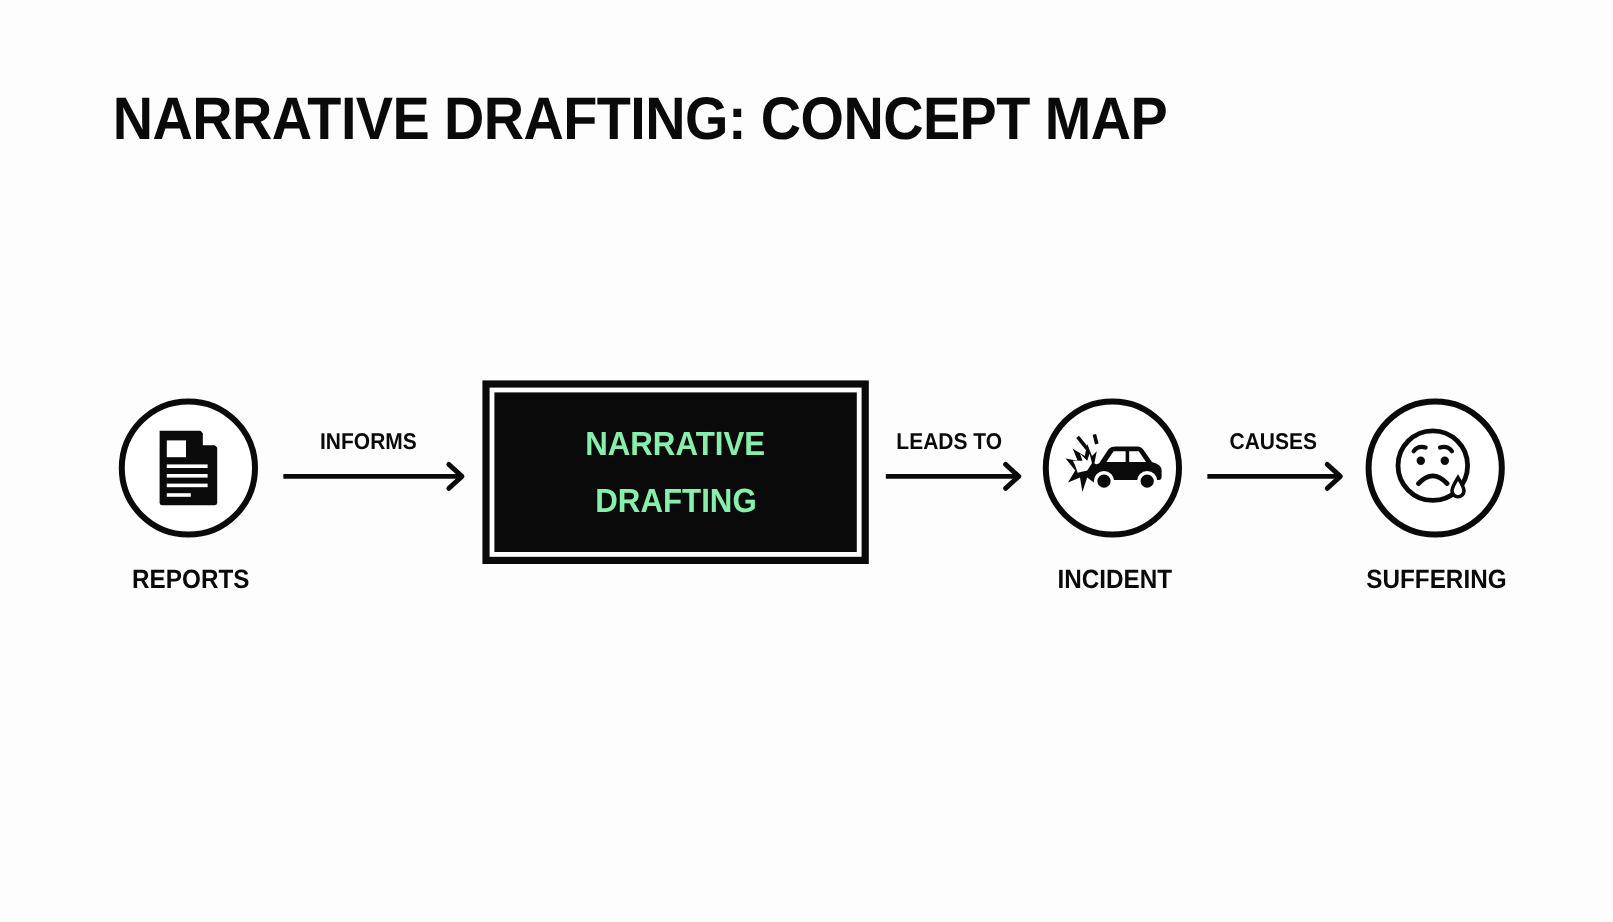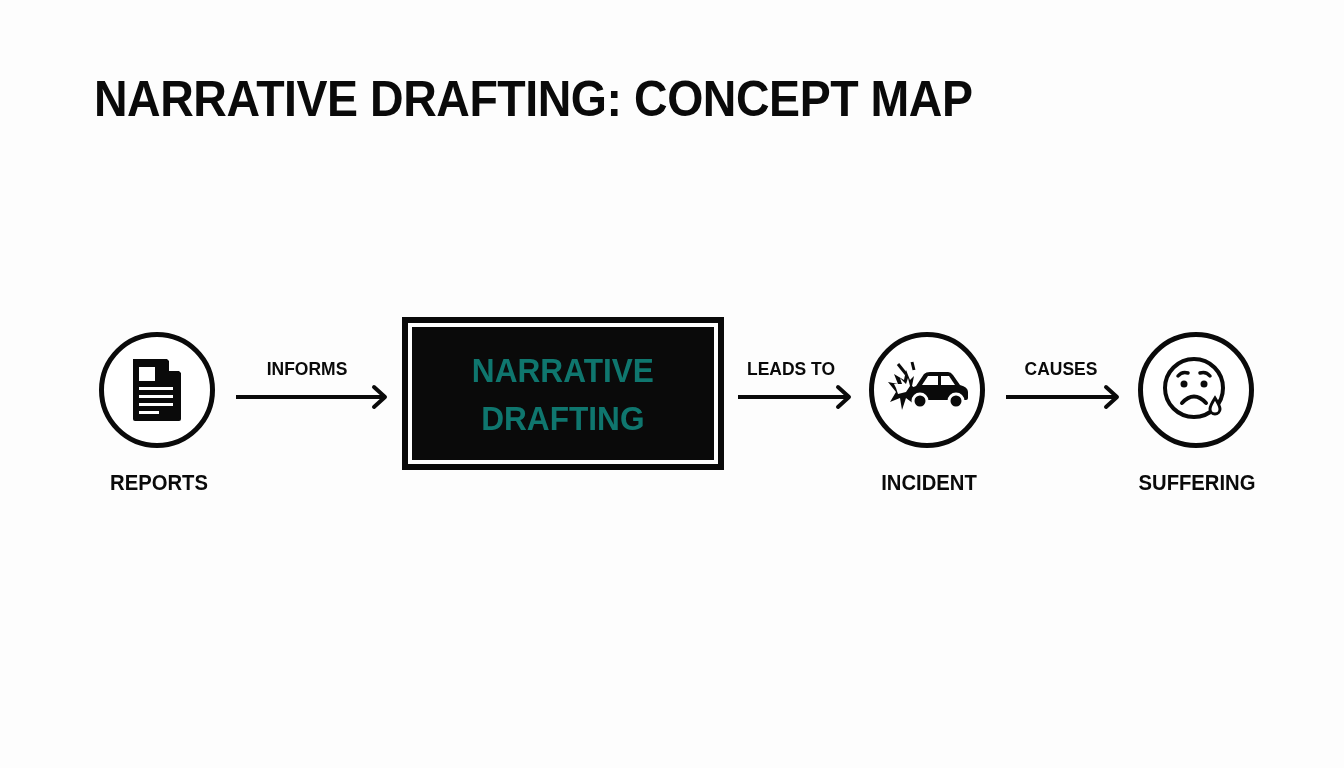--- a/index.html
+++ b/index.html
@@ -37,21 +37,21 @@
     .central {
       position: absolute; left: 402px; top: 317px;
       width: 322px; height: 153px;
       background: #0a0a0a; box-sizing: border-box;
       padding: 6px;
     }
     .central-inner {
       width: 100%; height: 100%; box-sizing: border-box;
       border: 4px solid #fff;
       display: flex; flex-direction: column; align-items: center; justify-content: center;
-      color: #0f766e; font-weight: bold; font-size: 34px; line-height: 48px;
+      color: #86efac; font-weight: bold; font-size: 28px; line-height: 48px;
     }
     .central-inner span { display: block; transform: scaleX(0.93); }
   </style>
 </head>
 <body>
 
 <div class="title">NARRATIVE DRAFTING: CONCEPT MAP</div>
 
 <div class="node-circle" style="left:99px; top:332px;">
   <svg width="56" height="66" viewBox="0 0 56 66">

